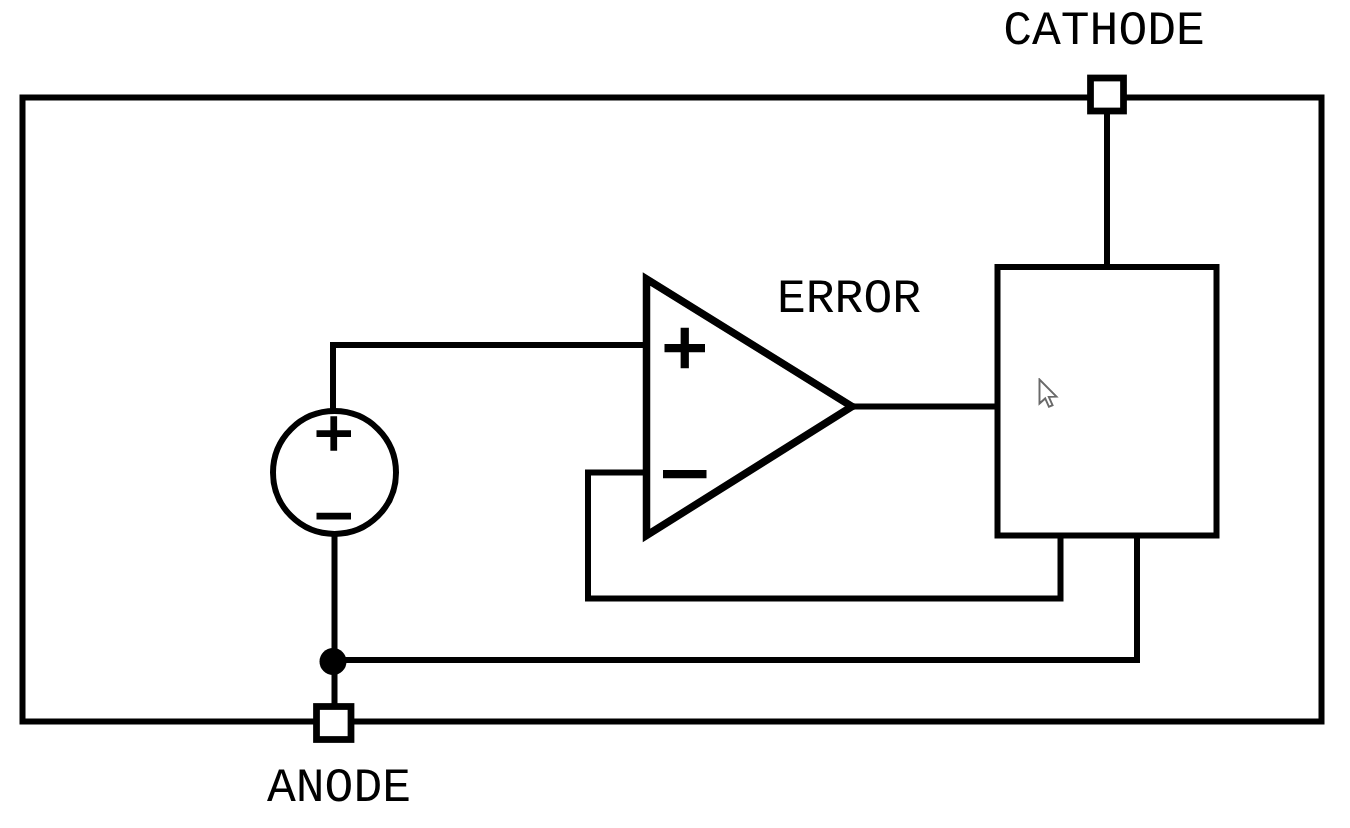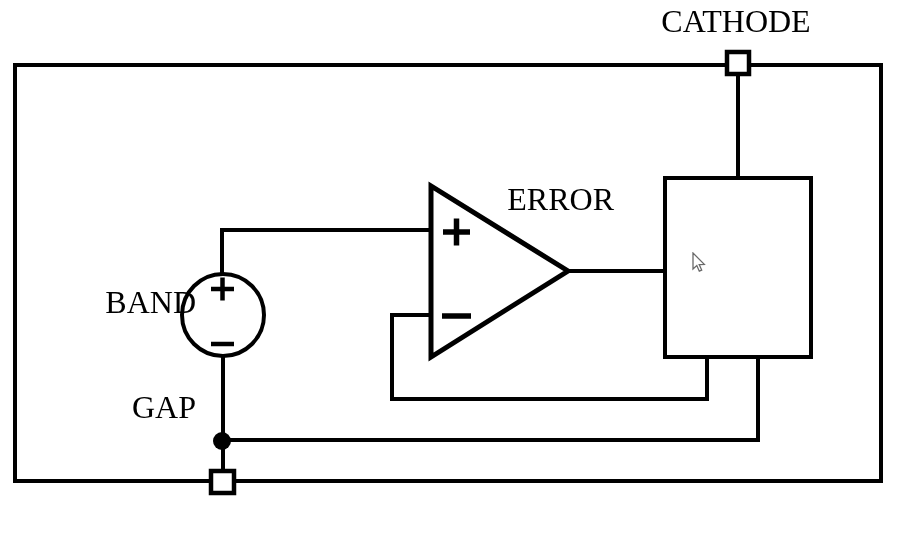--- a/index.html
+++ b/index.html
@@ -1,21 +1,21 @@
 <!DOCTYPE html>
 <html><head>
 <meta charset="utf-8">
 <style>
   html, body { margin: 0; padding: 0; background: #ffffff; }
   .stage {
     position: relative;
     width: 900px;
     height: 552px;
     background: #ffffff;
-    font-family: Liberation Serif, serif;
+    font-family: Liberation Mono, monospace;
     overflow: hidden;
   }
   .stage svg.diagram {
     position: absolute;
     left: 0; top: 0;
     z-index: 1;
   }
   .lbl {
     position: absolute;
     z-index: 2;
@@ -73,24 +73,21 @@
     <rect class="shape" x="727" y="52" width="22" height="22" stroke-width="4.5"></rect>
     <rect class="shape" x="211" y="471" width="23" height="22" stroke-width="4.5"></rect>
   </svg>
 
   <div class="lbl" style="left:626px; top:4px; width:220px; line-height:34px;">CATHODE</div>
 
   <div class="lbl" style="left:374px; top:102px; width:240px; line-height:39px;">
     <div>ERROR</div>
   </div>
 
-  <div class="lbl" style="left:36px; top:215px; width:160px; line-height:35px;">
-    <div>BAND</div>
-    <div>GAP</div>
-  </div>
 
 
+  <div class="lbl" style="left:126px; top:509px; width:200px; line-height:34px;">ANODE</div>
 
   <svg class="cursor-layer" style="left:691px; top:252px;" width="20" height="24" viewBox="0 0 20 24">
     <path d="M 2 1 L 2 17 L 5.8 13.6 L 8.3 19.2 L 10.7 18.1 L 8.2 12.6 L 13.3 12.4 Z" fill="#ffffff" stroke="#6a6a6a" stroke-width="1.3" stroke-linejoin="miter"></path>
   </svg>
 
 </div>
 
 </body></html>

